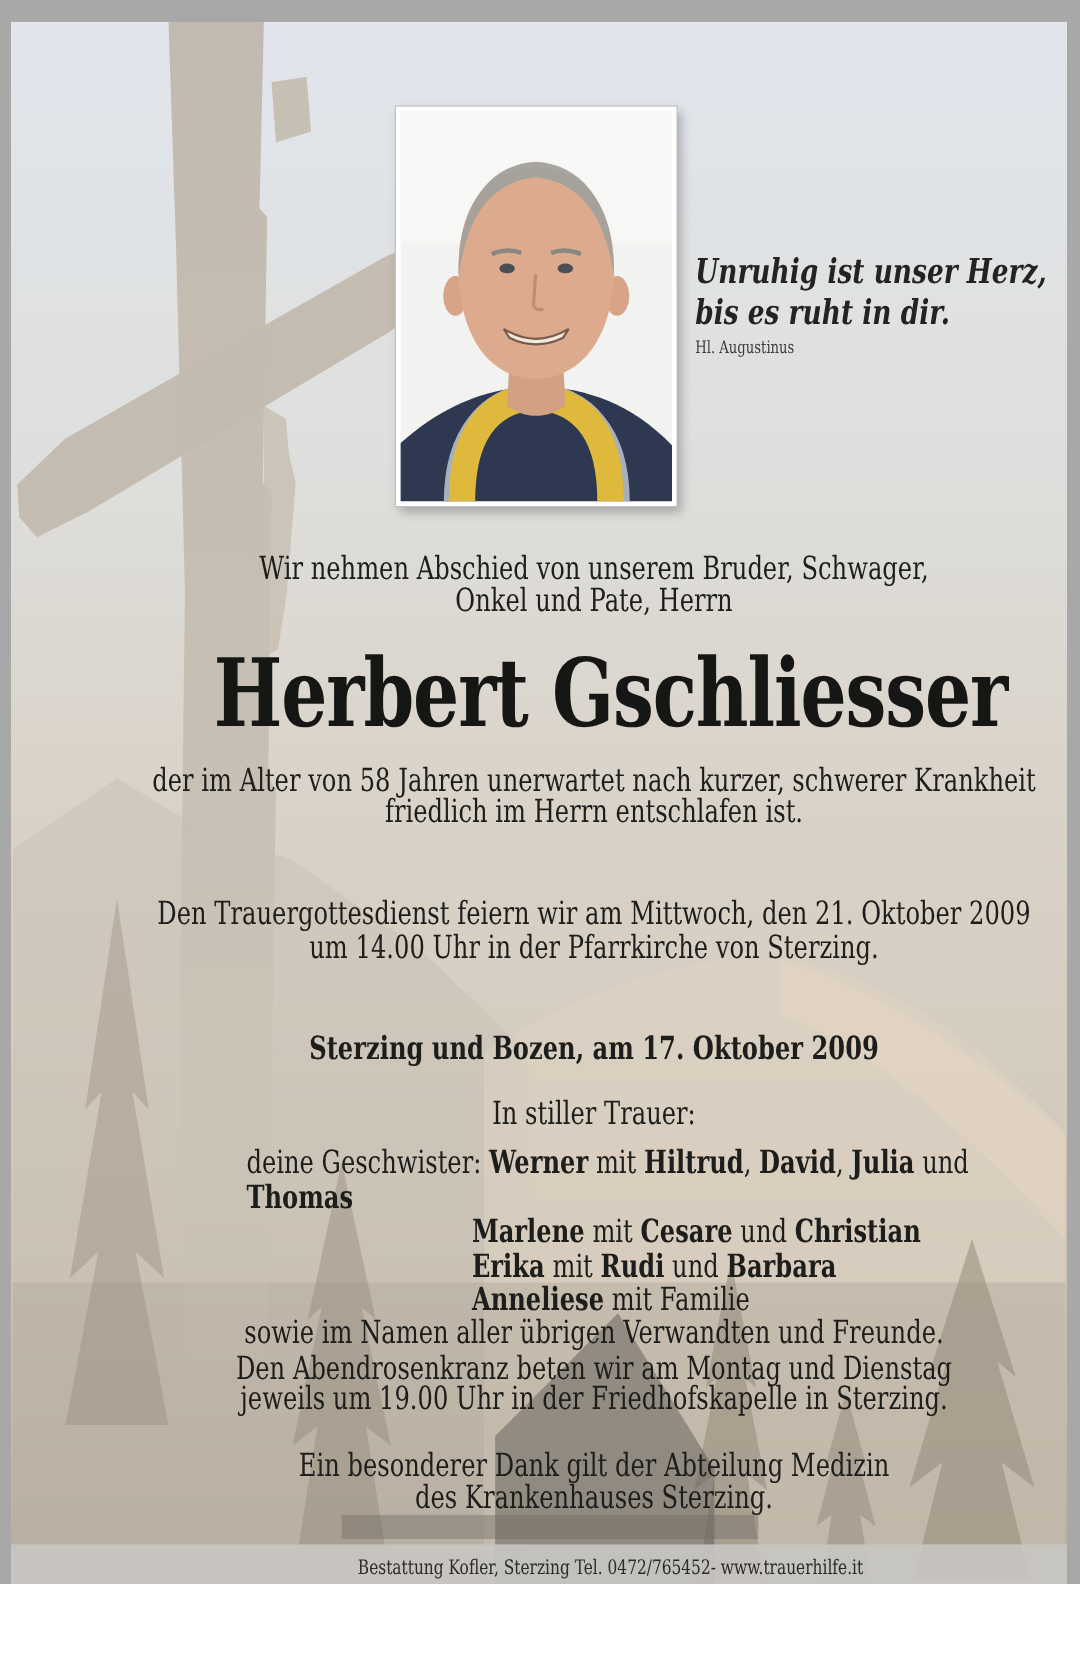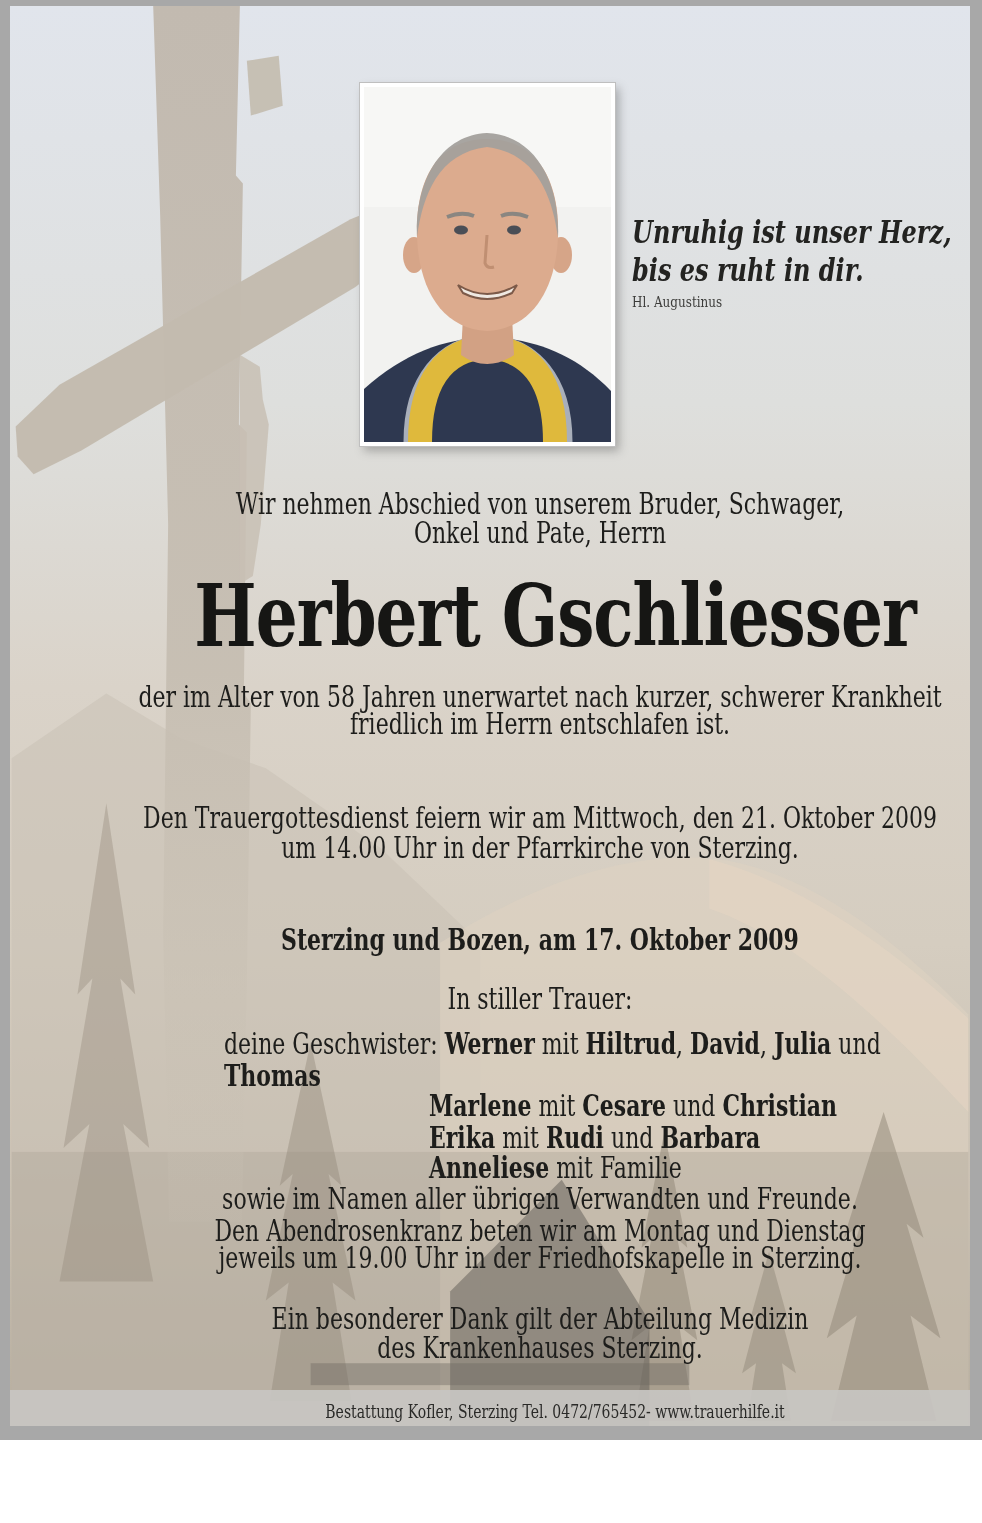--- a/index.html
+++ b/index.html
@@ -3,21 +3,21 @@
 <meta charset="utf-8">
 <style>
   html,body{margin:0;padding:0;}
   body{
     width:982px;height:1523px;position:relative;background:#ffffff;
     font-family:"DejaVu Serif","Liberation Serif",serif;
     -webkit-font-smoothing:antialiased;
   }
   .frame{position:absolute;left:0;top:0;width:982px;height:1440px;background:#a8a8a8;}
   .card{
-    position:absolute;left:10px;top:6px;width:960px;height:1420px;overflow:hidden;
+    position:absolute;left:10px;top:20px;width:960px;height:1420px;overflow:hidden;
     background:linear-gradient(180deg,#e1e5ec 0%,#dedfdd 28%,#dad3c9 48%,#d5cdc0 66%,#cbc2b4 82%,#b7ae9f 100%);
   }
   .bg{position:absolute;left:0;top:0;width:960px;height:1420px;}
   .photo{
     position:absolute;left:350px;top:77px;width:247px;height:355px;
     background:#fff;padding:4px;
     box-shadow:0 0 0 1px #bfbfbf, 4px 5px 9px rgba(80,80,80,.4);
   }
   .photo svg{display:block;width:247px;height:355px;}
   .txt{position:absolute;color:#1d1d1b;transform:scaleY(1.32);transform-origin:50% 0;}

